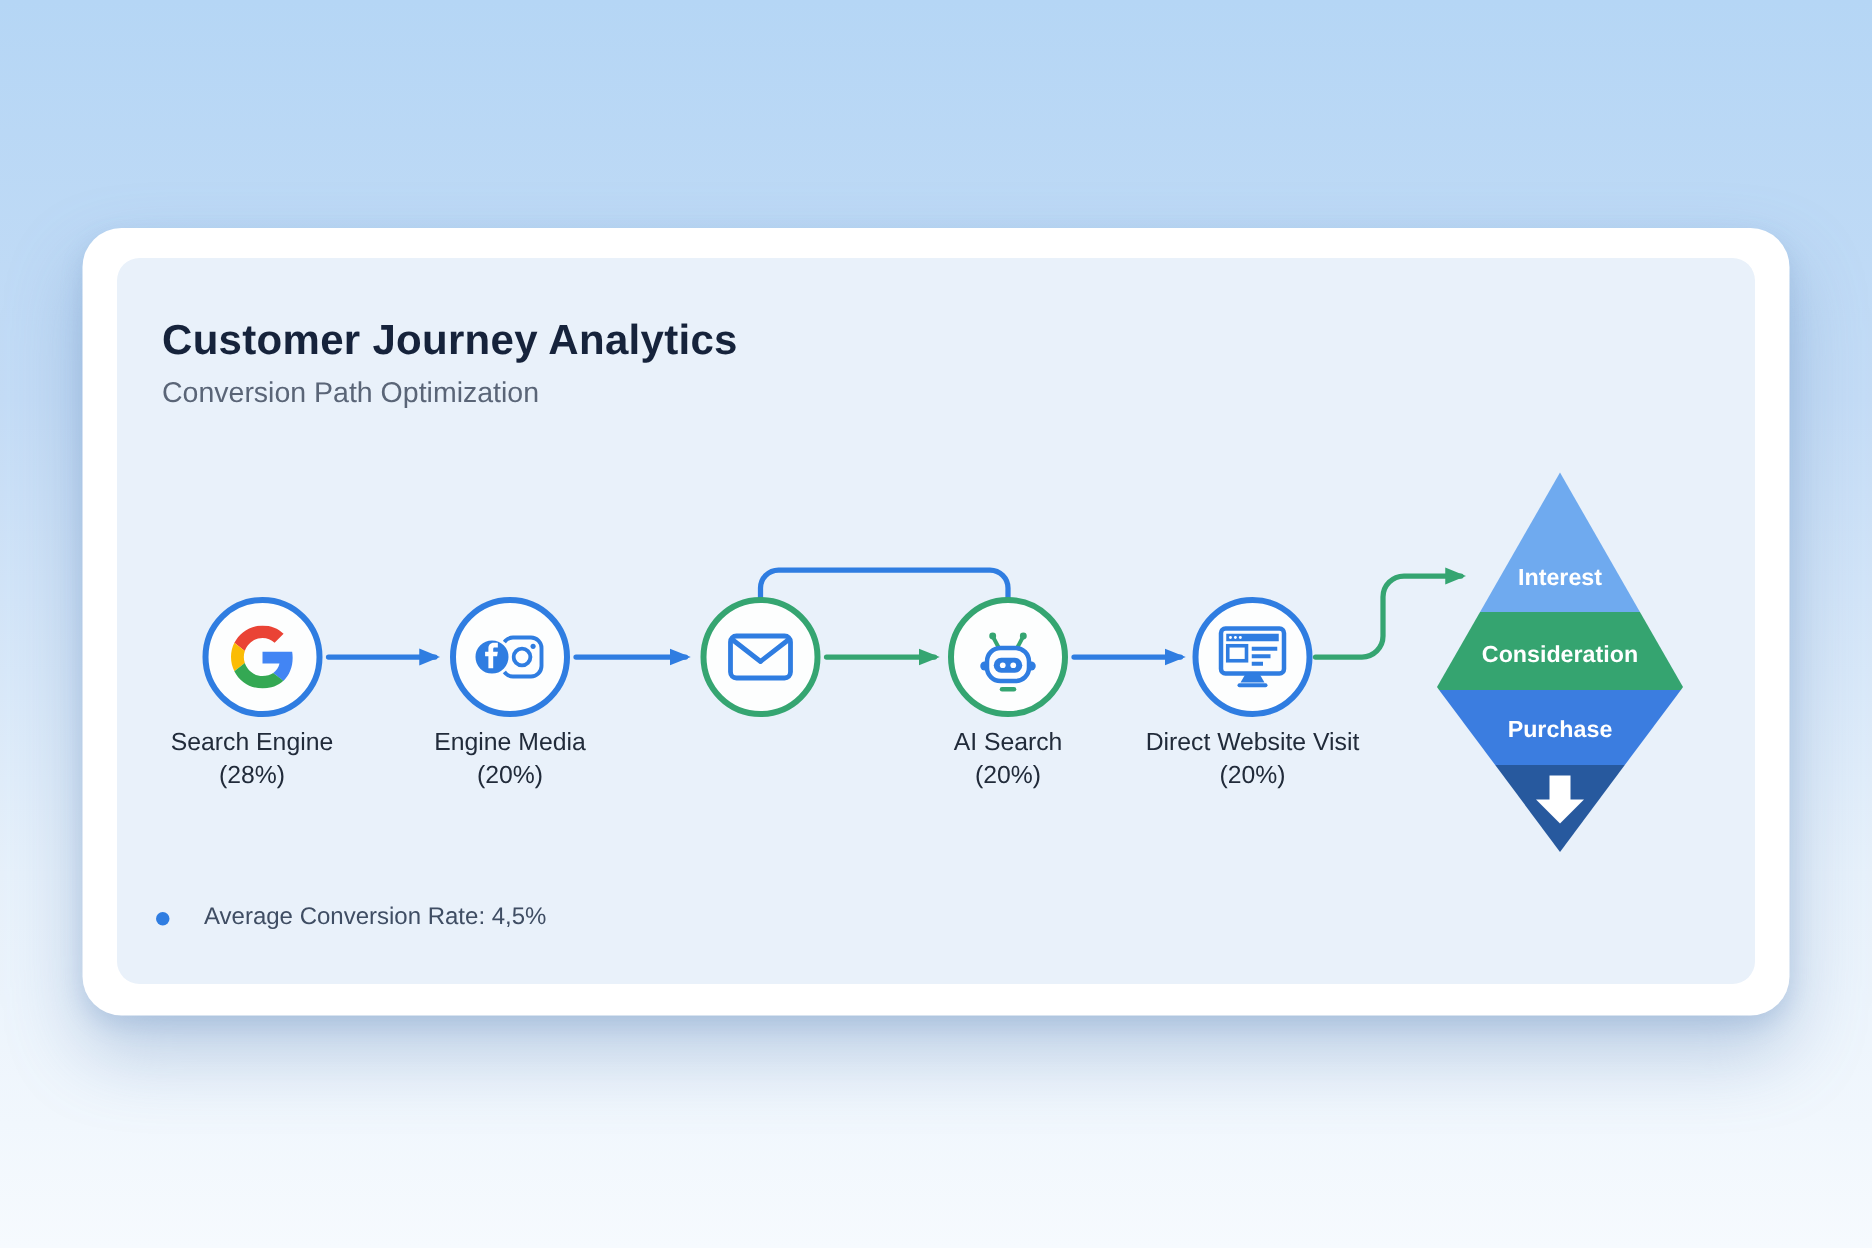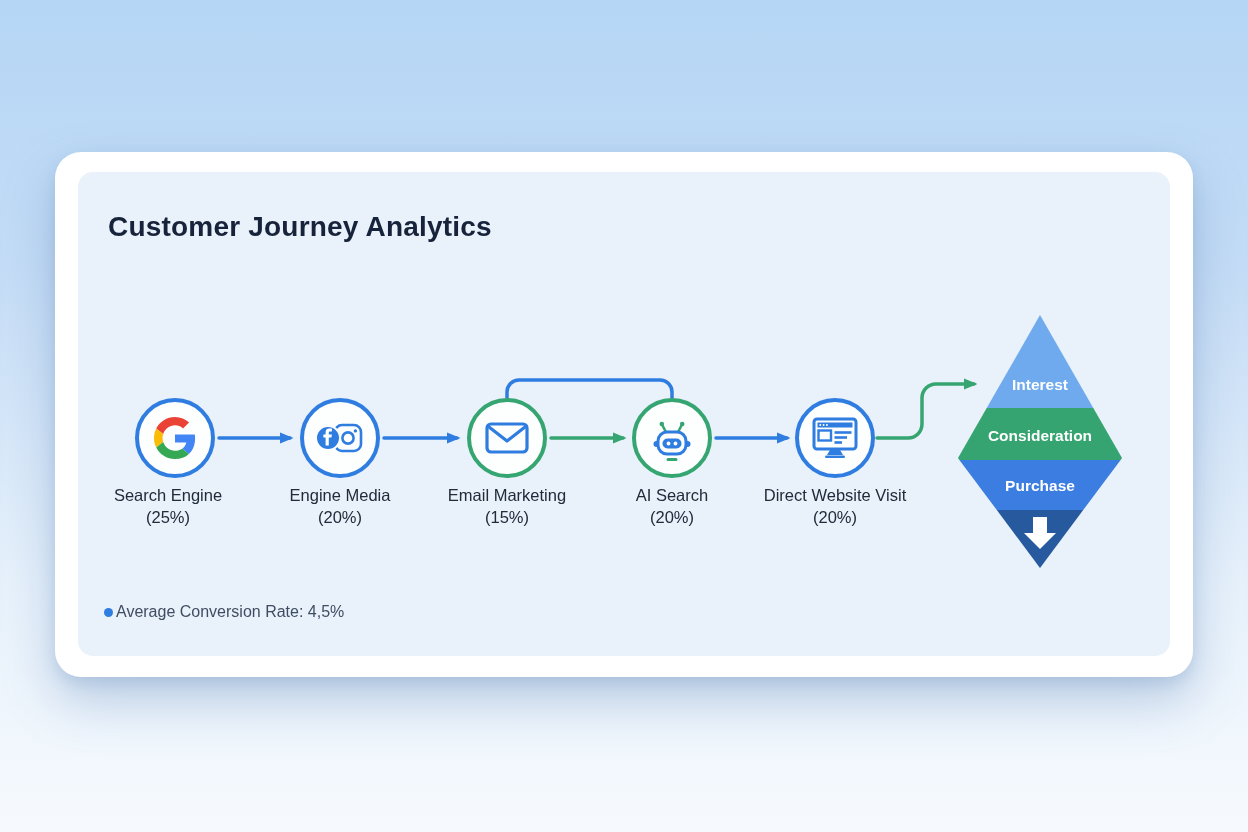--- a/index.html
+++ b/index.html
@@ -41,41 +41,42 @@
   .ring-green { border:4px solid #35a571; }
 
   .node-label {
     position:absolute; top:485px; width:180px;
     text-align:center; color:#212b3a;
     font-size:16.5px; line-height:21.5px; font-weight:400;
   }
 
   .legend {
     position:absolute; left:104px; top:603px;
-    display:flex; align-items:center; gap:3px;
+    display:flex; align-items:center; gap:23px;
   }
   .legend-dot { width:9px; height:9px; border-radius:50%; background:#2f7de1; }
   .legend-text { font-size:16px; color:#3f4d63; }
 
   .funnel-label {
     font-family:"Liberation Sans", sans-serif;
     font-size:15.5px; font-weight:700; fill:#ffffff;
   }
   .flow-blue  { stroke:#2f7de1; stroke-width:3.5; fill:none; stroke-linecap:round; }
   .flow-green { stroke:#35a571; stroke-width:3.5; fill:none; stroke-linecap:round; }
 </style>
 </head>
 <body>
 
 <div class="stage">
 
   <div class="card"></div>
   <div class="panel"></div>
 
   <div class="title">Customer Journey Analytics</div>
+  <div class="subtitle">Conversion Path Optimization</div>
 
   <svg class="overlay" viewBox="0 0 1248 832">
     <defs>
       <marker id="arrBlue" viewBox="0 0 10 8" refX="7.5" refY="4" markerWidth="4" markerHeight="3.6" orient="auto">
         <path d="M0,0 L10,4 L0,8 Z" fill="#2f7de1"></path>
       </marker>
       <marker id="arrGreen" viewBox="0 0 10 8" refX="7.5" refY="4" markerWidth="4" markerHeight="3.6" orient="auto">
         <path d="M0,0 L10,4 L0,8 Z" fill="#35a571"></path>
       </marker>
     </defs>
@@ -106,21 +107,21 @@
   <div class="node-circle ring-blue" style="left:135px;">
     <svg width="42" height="42" viewBox="0 0 48 48">
       <path fill="#ea4335" d="M24 9.5c3.54 0 6.71 1.22 9.21 3.6l6.85-6.85C35.9 2.38 30.47 0 24 0 14.62 0 6.51 5.38 2.56 13.22l7.98 6.19C12.43 13.72 17.74 9.5 24 9.5z"></path>
       <path fill="#4285f4" d="M46.98 24.55c0-1.57-.15-3.09-.38-4.55H24v9.02h12.94c-.58 2.96-2.26 5.48-4.78 7.18l7.73 6c4.51-4.18 7.09-10.36 7.09-17.65z"></path>
       <path fill="#fbbc05" d="M10.53 28.59c-.48-1.45-.76-2.99-.76-4.59s.27-3.14.76-4.59l-7.98-6.19C.92 16.46 0 20.12 0 24c0 3.88.92 7.54 2.56 10.78l7.97-6.19z"></path>
       <path fill="#34a853" d="M24 48c6.48 0 11.93-2.13 15.89-5.81l-7.73-6c-2.15 1.45-4.92 2.3-8.16 2.3-6.26 0-11.57-4.22-13.47-9.91l-7.98 6.19C6.51 42.62 14.62 48 24 48z"></path>
     </svg>
   </div>
   <div class="node-label" style="left:78px;">
     <div>Search Engine</div>
-    <div>(25%)</div>
+    <div>(28%)</div>
   </div>
 
   <div class="node-circle ring-blue" style="left:300px;">
     <svg width="48" height="32" viewBox="0 0 48 32">
       <rect x="19" y="3" width="26" height="26" rx="7" fill="none" stroke="#2f7de1" stroke-width="2.6"></rect>
       <circle cx="32" cy="16" r="5.6" fill="none" stroke="#2f7de1" stroke-width="2.6"></circle>
       <circle cx="39.4" cy="8.9" r="1.7" fill="#2f7de1"></circle>
       <circle cx="12" cy="16" r="12" fill="#2f7de1" stroke="#fdfefe" stroke-width="2"></circle>
       <path d="M13.6 9.6h2.3V6.5h-2.7c-2.3 0-3.6 1.5-3.6 3.8v2.2H7.4v3h2.2v8h3.2v-8h2.6l.5-3h-3.1v-1.7c0-.8.3-1.2.8-1.2z" fill="#ffffff"></path>
     </svg>
@@ -128,24 +129,20 @@
   <div class="node-label" style="left:250px;">
     <div>Engine Media</div>
     <div>(20%)</div>
   </div>
 
   <div class="node-circle ring-green" style="left:467px;">
     <svg width="44" height="32" viewBox="0 0 44 32">
       <rect x="2" y="2" width="40" height="28" rx="4" fill="#fdfefe" stroke="#2f7de1" stroke-width="3.2"></rect>
       <path d="M4 5 L22 19 L40 5" fill="none" stroke="#2f7de1" stroke-width="3.2" stroke-linecap="round" stroke-linejoin="round"></path>
     </svg>
-  </div>
-  <div class="node-label" style="left:417px;">
-    <div>Email Marketing</div>
-    <div>(15%)</div>
   </div>
 
   <div class="node-circle ring-green" style="left:632px;">
     <svg width="48" height="48" viewBox="0 0 48 48">
       <line x1="19" y1="20" x2="14.5" y2="11.5" stroke="#35a571" stroke-width="2.6" stroke-linecap="round"></line>
       <line x1="29" y1="20" x2="33.5" y2="11.5" stroke="#35a571" stroke-width="2.6" stroke-linecap="round"></line>
       <circle cx="13.8" cy="10" r="2.3" fill="#35a571"></circle>
       <circle cx="34.2" cy="10" r="2.3" fill="#35a571"></circle>
       <circle cx="8.5" cy="30" r="3" fill="#2f7de1"></circle>
       <circle cx="39.5" cy="30" r="3" fill="#2f7de1"></circle>

